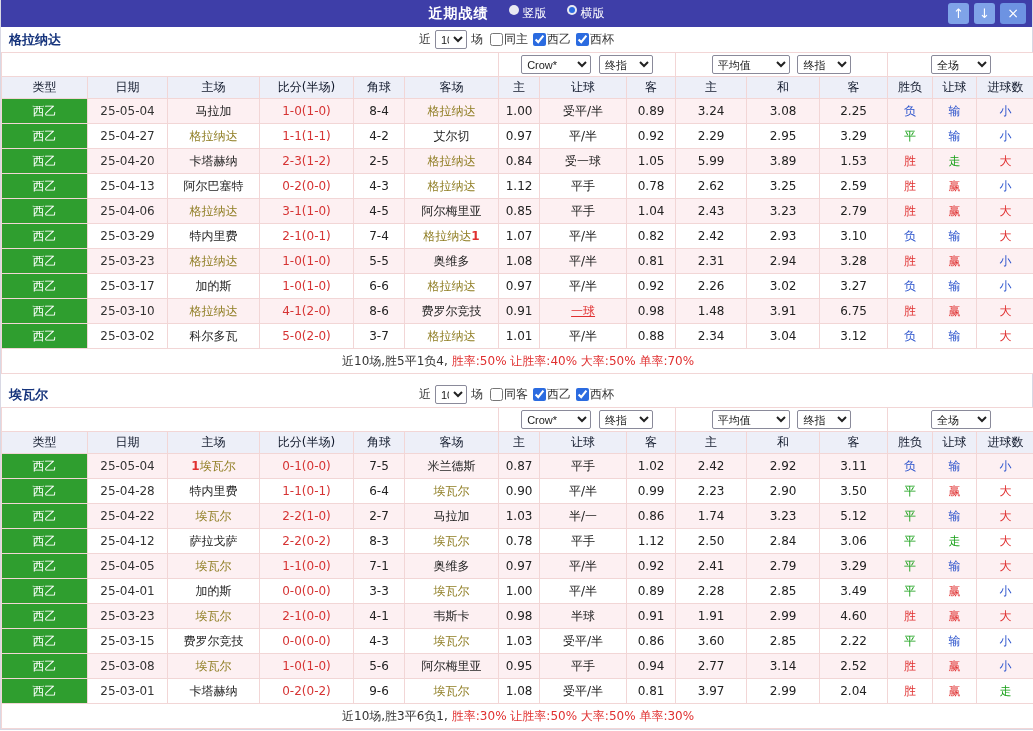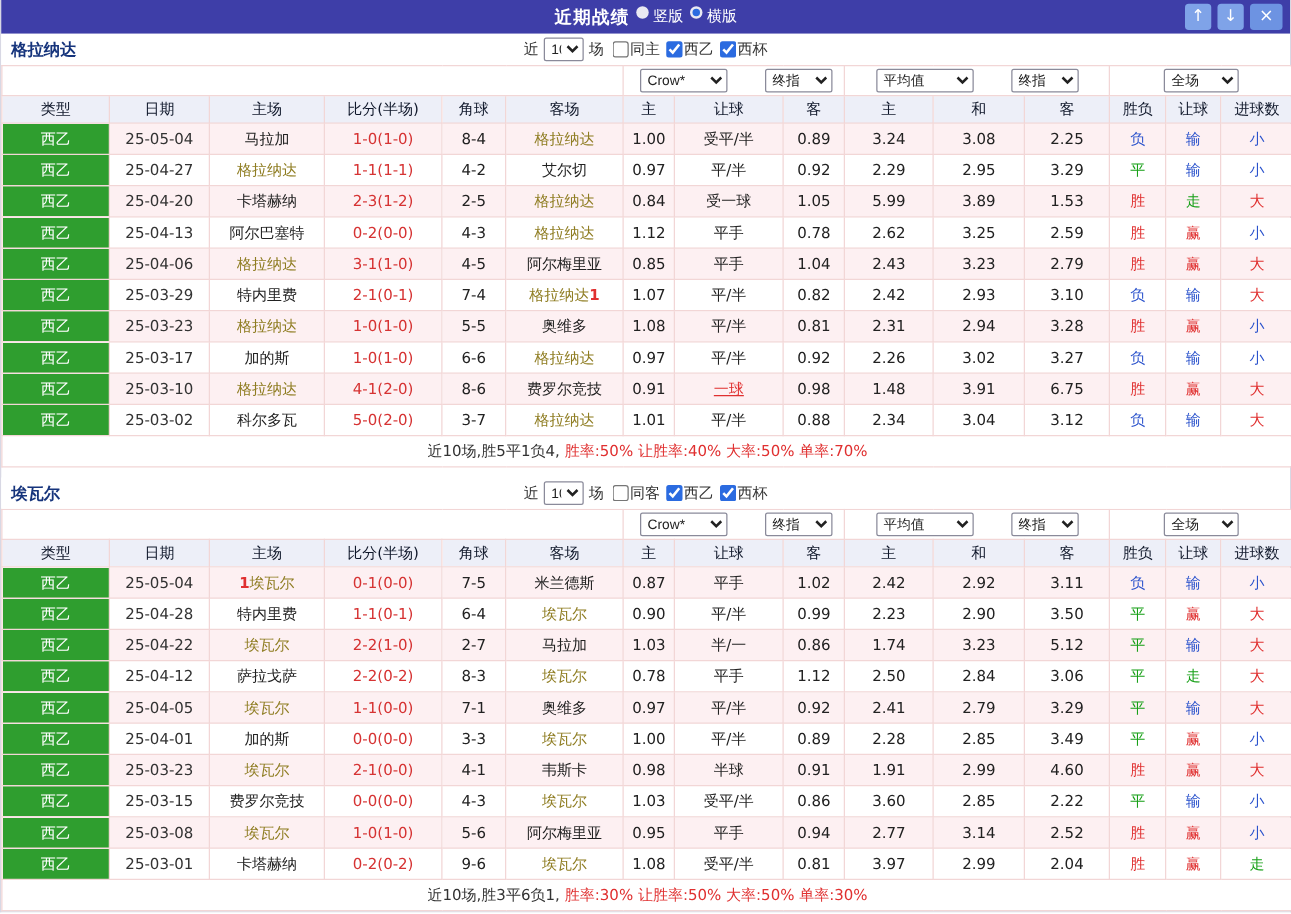--- a/index.html
+++ b/index.html
@@ -2,21 +2,21 @@
 <html><head>
 <meta charset="utf-8">
 <style>
   *{box-sizing:border-box;margin:0;padding:0}
   html,body{background:#fff}
   body{width:1033px;font-family:"DejaVu Sans","Liberation Sans",sans-serif;font-size:12px;color:#222}
   .window{width:1033px;border-left:1px solid #d8d8e4;border-right:1px solid #d8d8e4;border-bottom:1px solid #d8d8e4}
 
   
   .titlebar{height:27px;background:#3e3ea8;display:flex;align-items:center;position:relative;color:#fff}
-  .titlebar-center{margin:0 auto;display:flex;align-items:center;gap:5px}
+  .titlebar-center{margin:0 auto;display:flex;align-items:center;gap:20px}
   .title{font-weight:bold;font-size:14px;letter-spacing:1px}
   .radio-opt{display:inline-flex;align-items:flex-start;cursor:pointer;font-size:12px}
   .radio{width:10px;height:10px;border-radius:50%;background:#e9e9f2;display:inline-block;margin-right:4px;position:relative}
   .radio.sel::after{content:"";position:absolute;left:2px;top:2px;width:6px;height:6px;border-radius:50%;background:#2b6be0}
   .win-buttons{position:absolute;right:6px;top:3px;display:flex;gap:5px}
   .win-btn{width:21px;height:21px;border:none;border-radius:3px;background:#7fa3e8;color:#fff;font-size:13px;line-height:21px;text-align:center;cursor:pointer;padding:0;font-family:"DejaVu Sans",sans-serif}
   .win-btn.close{background:#6d93e2;width:26px;font-size:14px}
 
   
   .panel + .panel{margin-top:8px}
@@ -31,21 +31,21 @@
   select[data-name="match-count-select"]{width:32px}
   select[data-name="bookmaker-select"]{width:70px}
   select[data-name="asian-time-select"],select[data-name="euro-time-select"]{width:54px}
   select[data-name="euro-source-select"]{width:78px}
   select[data-name="scope-select"]{width:60px}
 
   
   table.grid{width:1033px;table-layout:fixed;border-collapse:collapse}
   .grid th,.grid td{border:1px solid #f2d6d6;text-align:center;overflow:hidden;white-space:nowrap;font-weight:normal;font-size:12px}
   thead tr.drops th{height:24px;background:#fff}
-  thead tr.drops th select{margin:0 13px}
+  thead tr.drops th select{margin:0 2px}
   thead tr.labels th{height:22px;background:#edeff8;color:#0f172a}
   tbody td{height:25px}
   tbody tr:nth-child(odd){background:#fdf0f2}
   tbody tr:nth-child(even){background:#fff}
   td.type{background:#2f9e2f;color:#fff}
   td.date{color:#333}
   td.score{color:#d63333}
   td.corner{color:#222}
   .tname{color:#222}
   .tname.focus{color:#8f7d22}

